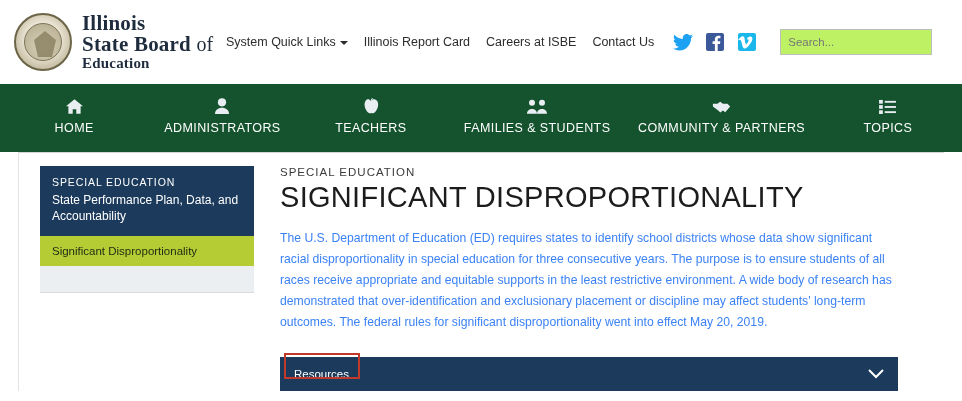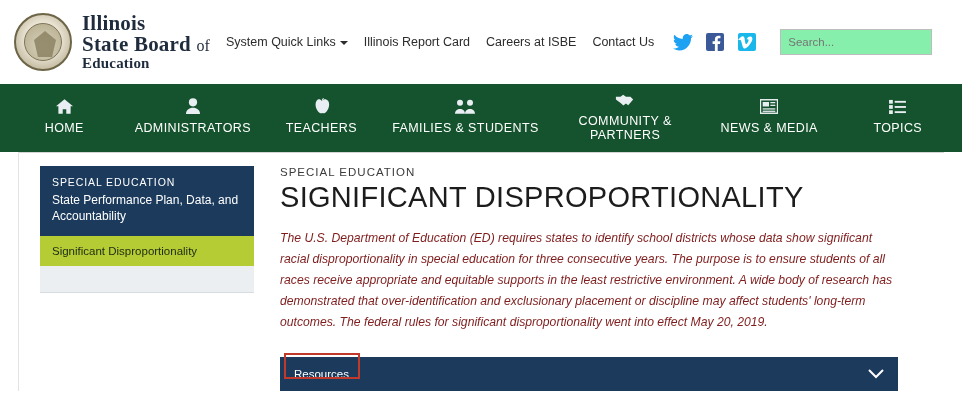--- a/index.html
+++ b/index.html
@@ -59,21 +59,21 @@
     background: #8b8262;
     clip-path: polygon(50% 0%, 100% 35%, 82% 100%, 18% 100%, 0% 35%);
     opacity: .85;
   }
   .logo-text {
     line-height: 1.02;
     color: #1f2c3d;
   }
   .logo-text .l1 { font-family: "Liberation Serif", serif; font-size: 21px; font-weight: bold; letter-spacing: .2px; }
   .logo-text .l2 { font-family: "Liberation Serif", serif; font-size: 21px; font-weight: bold; letter-spacing: .2px; }
-  .logo-text .l2 em { font-style: normal; font-weight: normal; font-size: 16px; font-family: Liberation Serif, serif; }
+  .logo-text .l2 em { font-style: normal; font-weight: normal; font-size: 20px; font-family: Liberation Serif, serif; }
   .logo-text .l3 { font-family: "Liberation Serif", serif; font-size: 15px; font-weight: bold; letter-spacing: .2px; }
 
   .top-nav {
     display: flex;
     align-items: center;
     gap: 16px;
     margin-left: 12px;
     flex: 1;
   }
   .top-nav a {
@@ -102,21 +102,21 @@
     display: inline-flex;
     align-items: center;
     justify-content: center;
   }
   .search-box {
     display: flex;
     align-items: center;
     width: 152px;
     height: 26px;
     border: 1px solid #bdbdbd;
-    background: #86efac;
+    background: #bef264;
     margin-left: 6px;
   }
   .search-box input {
     border: 0;
     outline: none;
     flex: 1;
     height: 100%;
     padding: 0 7px;
     font-size: 11.5px;
     color: #7a7a7a;
@@ -216,24 +216,23 @@
     font-weight: normal;
     font-size: 29px;
     letter-spacing: .3px;
     color: #1c1c1c;
     margin: 4px 0 16px;
     line-height: 1.05;
   }
   p.body-text {
     font-size: 12.2px;
     line-height: 1.72;
-    color: #7f1d1d;
+    color: #3b82f6;
     margin: 0;
     max-width: 640px;
-    font-style: italic;
   }
 
   .accordion {
     margin-top: 24px;
     background: #1b3a5c;
     height: 34px;
     display: flex;
     align-items: center;
     justify-content: space-between;
     padding-right: 14px;
@@ -367,33 +366,20 @@
     <div class="item wide">
       <span class="gicon">
         <svg width="20" height="15" viewBox="0 0 22 16">
             <path fill="#e9eef3" d="M1 5h5l3-2.2 3 2.2h5l3 3-5.5 6.3-2.5-2-2.8 2.2L6.5 12 1 8z"></path>
           </svg>
       </span>
       <span class="label">COMMUNITY &amp; PARTNERS</span>
     </div>
     <div class="item">
       <span class="gicon">
-        <svg width="18" height="15" viewBox="0 0 20 16">
-            <rect x="0.5" y="0.5" width="19" height="15" fill="none" stroke="#e9eef3" stroke-width="1.6"></rect>
-            <rect x="3" y="3" width="7" height="5" fill="#e9eef3"></rect>
-            <rect x="11.5" y="3" width="5.5" height="1.4" fill="#e9eef3"></rect>
-            <rect x="11.5" y="6" width="5.5" height="1.4" fill="#e9eef3"></rect>
-            <rect x="3" y="10" width="14" height="1.4" fill="#e9eef3"></rect>
-            <rect x="3" y="12.6" width="14" height="1.4" fill="#e9eef3"></rect>
-          </svg>
-      </span>
-      <span class="label">NEWS &amp; MEDIA</span>
-    </div>
-    <div class="item">
-      <span class="gicon">
         <svg width="17" height="15" viewBox="0 0 18 16">
             <rect x="0" y="1" width="4" height="4" fill="#e9eef3"></rect>
             <rect x="6" y="2" width="12" height="2" fill="#e9eef3"></rect>
             <rect x="0" y="6.5" width="4" height="4" fill="#e9eef3"></rect>
             <rect x="6" y="7.5" width="12" height="2" fill="#e9eef3"></rect>
             <rect x="0" y="12" width="4" height="4" fill="#e9eef3"></rect>
             <rect x="6" y="13" width="12" height="2" fill="#e9eef3"></rect>
           </svg>
       </span>
       <span class="label">TOPICS</span>

